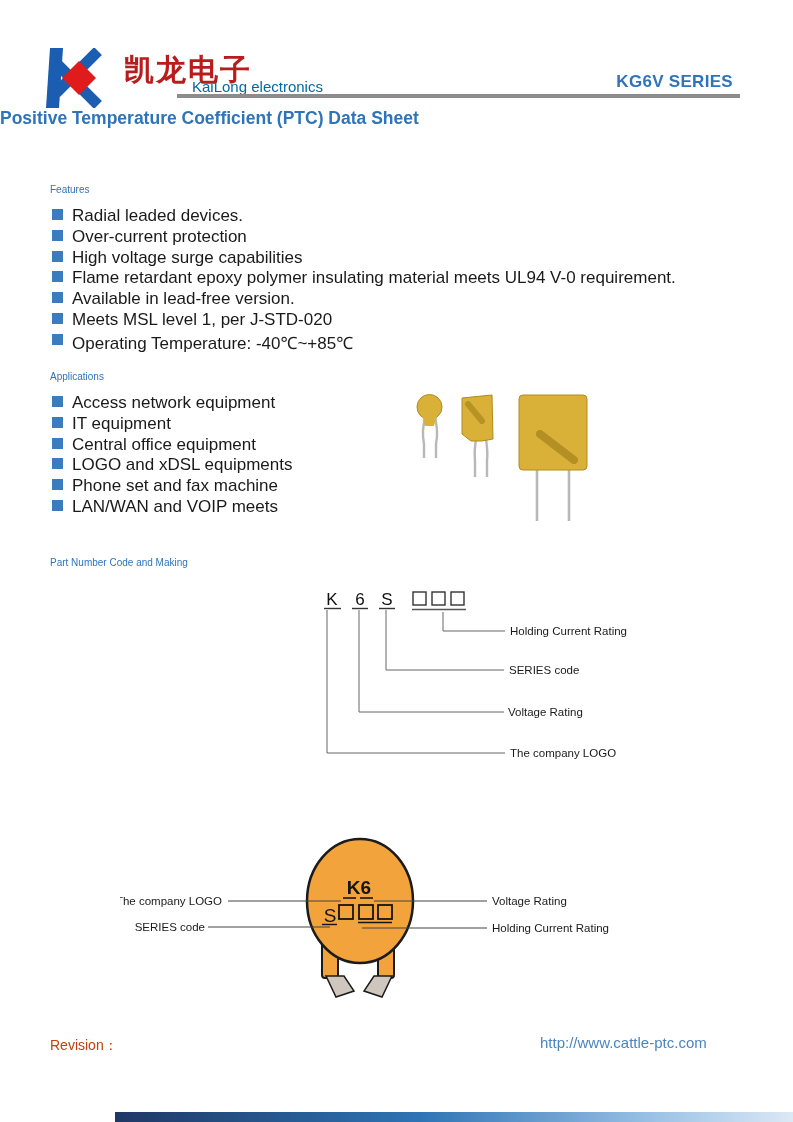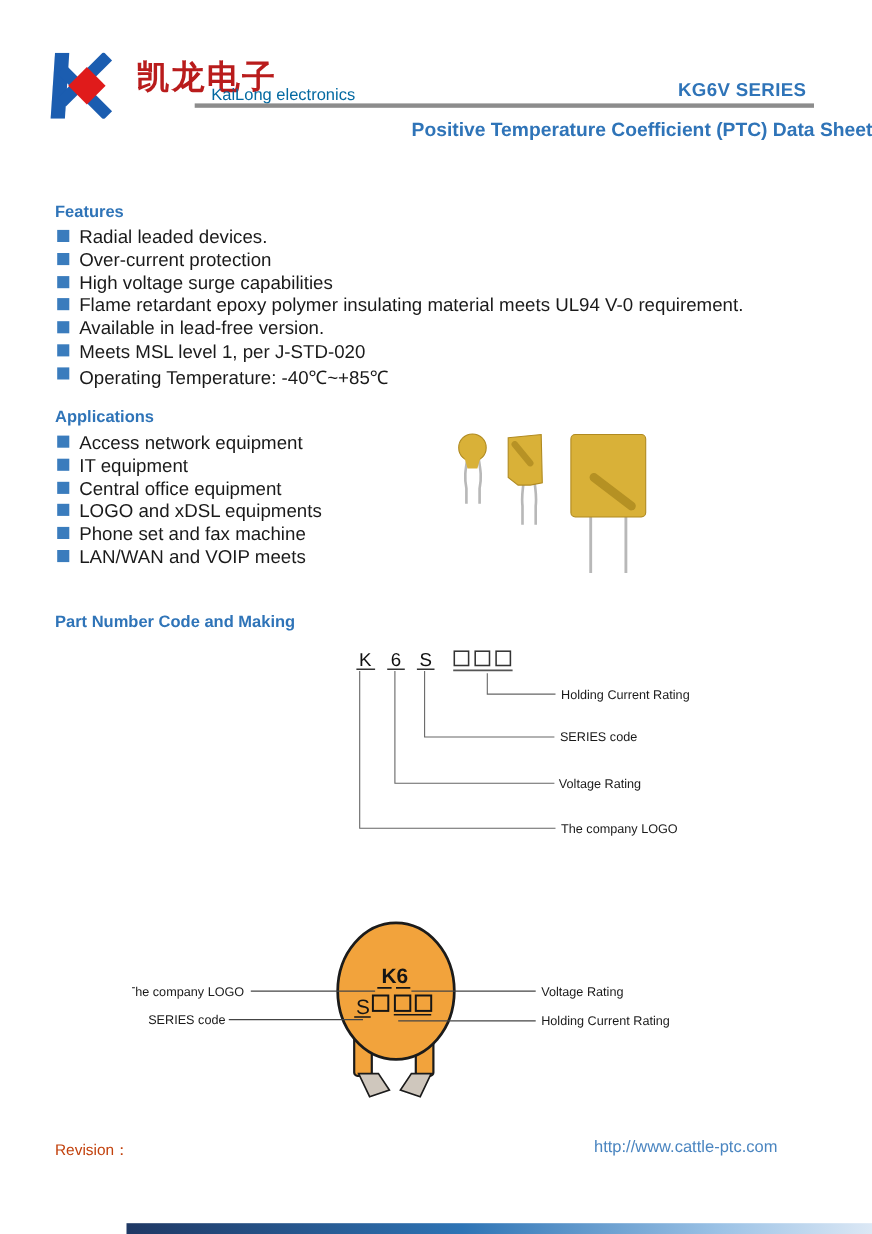--- a/index.html
+++ b/index.html
@@ -5,22 +5,22 @@
   html,body{margin:0;padding:0;background:#fff;}
   .page{position:relative;width:793px;height:1122px;background:#ffffff;
         font-family:"Liberation Sans",sans-serif;color:#1a1a1a;overflow:hidden;}
   .abs{position:absolute;}
   .blue{color:#2f74b8;}
   .company-cn{left:96px;top:50px;font-size:30px;font-weight:bold;
               font-family:"DejaVu Serif",serif;letter-spacing:2px;color:#b91c1c;margin-left:28px;}
   .company-en{left:192px;top:78px;font-size:15px;color:#0369a1;}
   .header-rule{left:177px;top:94px;width:563px;height:4px;background:#8c8c8c;}
   .series{top:72px;right:60px;font-size:17px;font-weight:bold;letter-spacing:.3px;}
-  .doc-title{top:108px;left:0;width:793px;text-align:right;font-size:17.5px;font-weight:bold;}
-  .sec-head{font-size:15px;font-weight:bold;}
+  .doc-title{top:108px;left:0;width:793px;text-align:left;font-size:17.5px;font-weight:bold;}
+  .sec-head{font-size:10px;font-weight:normal;}
   ul.blist{list-style:none;margin:0;padding:0;}
   ul.blist li{display:flex;align-items:flex-start;height:20.8px;font-size:17px;}
   .sq{flex:0 0 auto;width:11px;height:11px;background:#3a7cbd;margin:3px 9px 0 0;}
   .footer-rev{left:50px;top:1037px;font-size:14px;color:#c2410c;}
   .footer-url{left:540px;top:1034px;font-size:15px;color:#4a85c0;text-decoration:none;}
   .bottom-bar{left:115px;top:1112px;width:678px;height:10px;
               background:linear-gradient(to right,#1f3864,#2e74b5 45%,#9dc3e6 80%,#dce8f5);}
   svg text{font-family:"Liberation Sans",sans-serif;}
 </style>
 </head>

